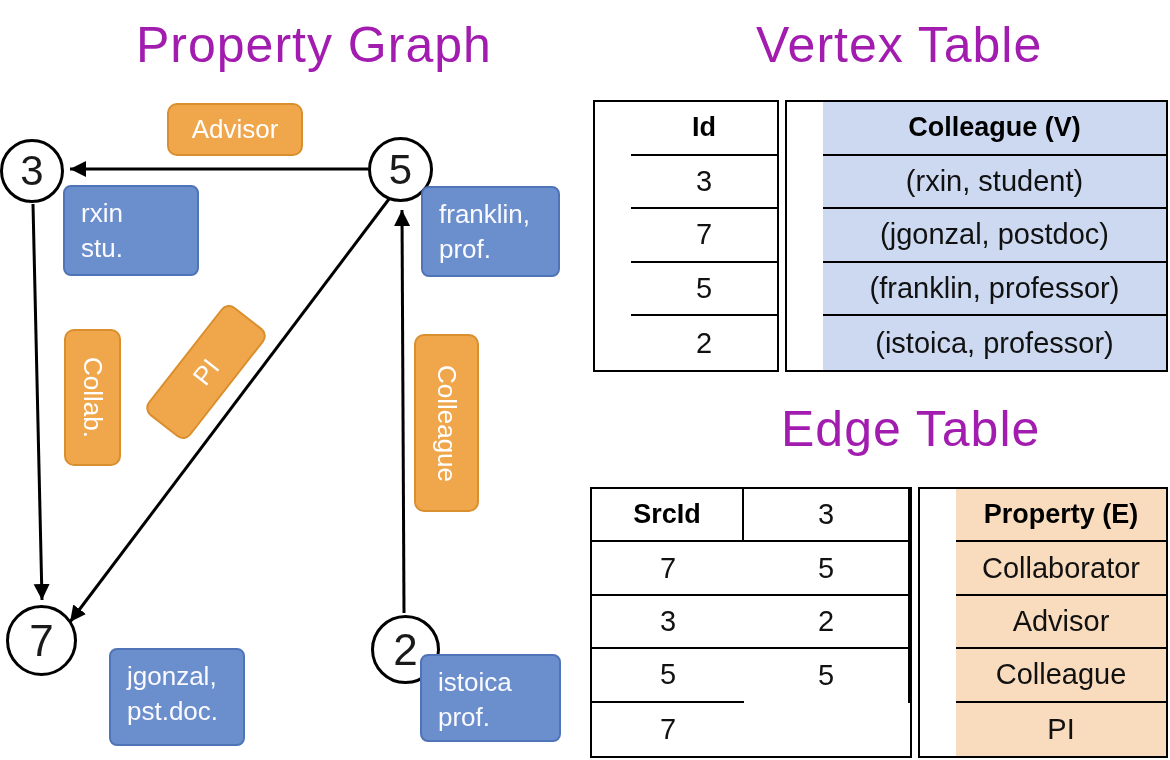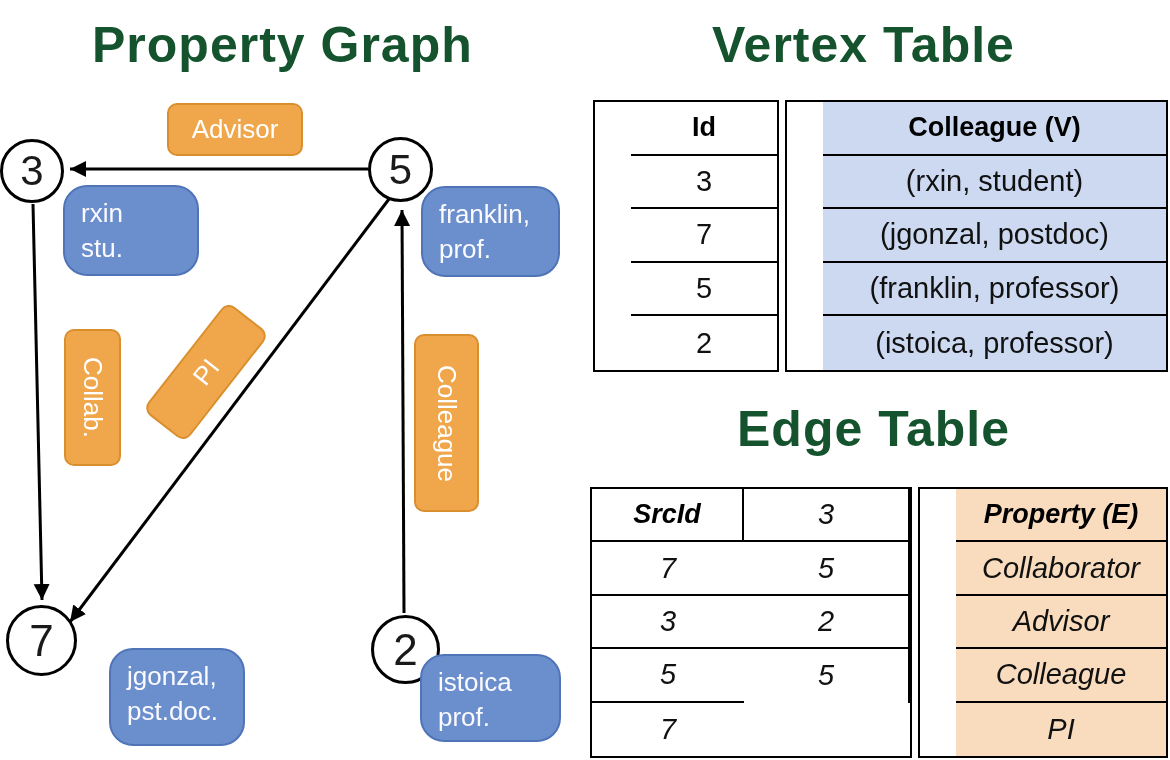--- a/index.html
+++ b/index.html
@@ -1,32 +1,32 @@
 <!DOCTYPE html>
 <html><head>
 <meta charset="utf-8">
 <style>
   html,body { margin:0; padding:0; background:#fff; }
   .canvas {
     position:relative; width:1170px; height:760px; background:#ffffff;
     font-family:"Liberation Sans", sans-serif; overflow:hidden;
   }
   .title {
-    position:absolute; font-size:50px; font-weight:700; color:#14532d;
-    letter-spacing:1px; white-space:nowrap; z-index:3;
+    position:absolute; font-size:50px; font-weight:400; color:#a21caf;
+    letter-spacing:1px; white-space:nowrap; z-index:3;margin-left:44px;
   }
   
   .node {
     position:absolute; border:3px solid #000; border-radius:50%;
     background:#fff; display:flex; align-items:center; justify-content:center;
     font-size:42px; font-weight:300; color:#1a1a1a; box-sizing:border-box; z-index:2;
   }
   
   .vbox {
-    position:absolute; background:#6b8ecd; border:2px solid #4f74b8; border-radius:24px;
+    position:absolute; background:#6b8ecd; border:2px solid #4f74b8; border-radius:8px;
     color:#fbfbff; font-size:26px; line-height:1.35; padding:9px 0 0 16px;
     box-sizing:border-box; z-index:4;
   }
   .vbox span { display:block; }
   
   .ebox {
     position:absolute; background:#f0a64b; border:2px solid #da8f2e; border-radius:10px;
     color:#fff; font-size:26px; display:flex; align-items:center; justify-content:center;
     box-sizing:border-box; z-index:4;
   }
@@ -128,21 +128,21 @@
     </div>
     <div class="tcol" style="flex:1;">
       <div class="tcell th bg-blue">Colleague (V)</div>
       <div class="tcell bg-blue">(rxin, student)</div>
       <div class="tcell bg-blue">(jgonzal, postdoc)</div>
       <div class="tcell bg-blue">(franklin, professor)</div>
       <div class="tcell bg-blue">(istoica, professor)</div>
     </div>
   </div>
 
-  <div class="tblwrap" style="left:590px; top:487px; width:578px; height:271px;font-style:italic;">
+  <div class="tblwrap" style="left:590px; top:487px; width:578px; height:271px;">
     <div class="tgrid2" style="width:322px; flex:none;">
       <div class="tcell th br">SrcId</div>
       <div class="tcell br">3</div>
       <div class="tcell">7</div>
       <div class="tcell br">5</div>
       <div class="tcell">3</div>
       <div class="tcell br">2</div>
       <div class="tcell">5</div>
       <div class="tcell br">5</div>
       <div class="tcell">7</div>

